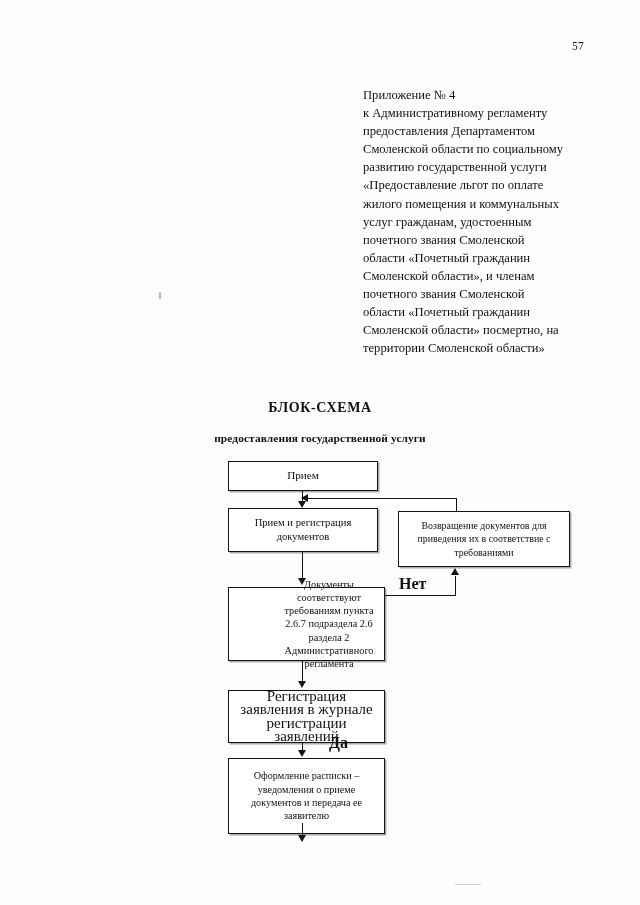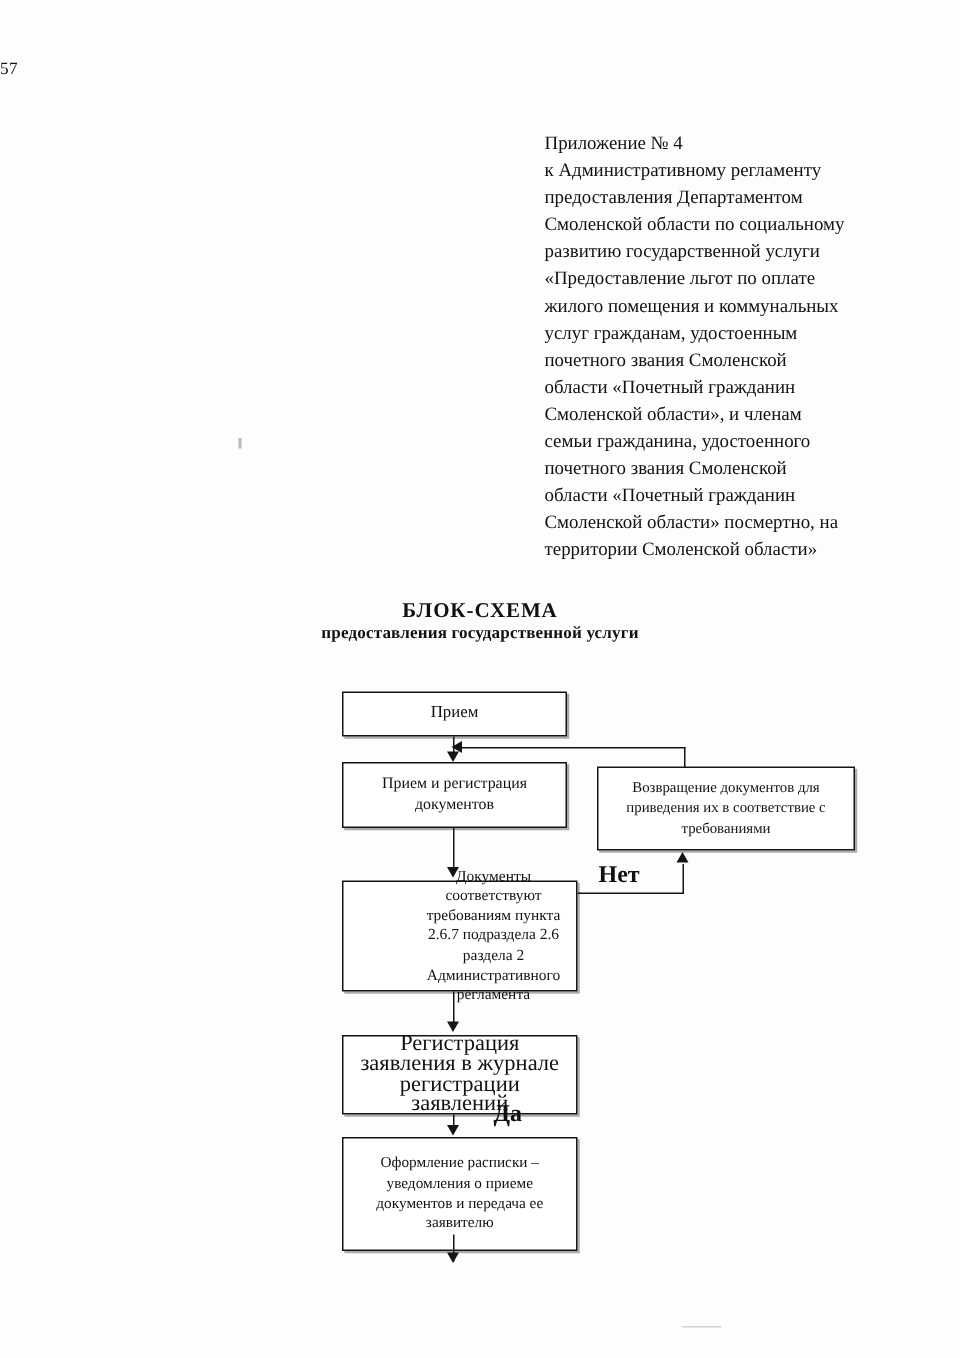--- a/index.html
+++ b/index.html
@@ -21,21 +21,21 @@
     inset: 0;
     background: #fdfdfd;
   }
 
   
   .page-number {
     position: absolute;
     left: 0;
     top: 40px;
     width: 584px;
-    text-align: left;
+    text-align: right;
     font-size: 11.5px;
     font-weight: normal;
     letter-spacing: .2px;
   }
 
   
   .appendix-block {
     position: absolute;
     left: 363px;
     top: 86px;
@@ -59,21 +59,21 @@
   .chart-title .main {
     font-size: 14px;
     font-weight: bold;
     letter-spacing: .6px;
     display: block;
   }
   .chart-title .sub {
     font-size: 11.4px;
     font-weight: bold;
     display: block;
-    margin-top: 0;
+    margin-top: 16px;
     letter-spacing: .1px;
   }
 
   
   .flow {
     position: absolute;
     left: 0;
     top: 0;
     width: 640px;
     height: 905px;
@@ -176,21 +176,20 @@
     <p>к Административному регламенту</p>
     <p>предоставления Департаментом</p>
     <p>Смоленской области по социальному</p>
     <p>развитию государственной услуги</p>
     <p>«Предоставление льгот по оплате</p>
     <p>жилого помещения и коммунальных</p>
     <p>услуг гражданам, удостоенным</p>
     <p>почетного звания Смоленской</p>
     <p>области «Почетный гражданин</p>
     <p>Смоленской области», и членам</p>
-    <p>семьи гражданина, удостоенного</p>
     <p>почетного звания Смоленской</p>
     <p>области «Почетный гражданин</p>
     <p>Смоленской области» посмертно, на</p>
     <p>территории Смоленской области»</p>
   </div>
 
   <div class="chart-title">
     <span class="main">БЛОК-СХЕМА</span>
     <span class="sub">предоставления государственной услуги</span>
   </div>

